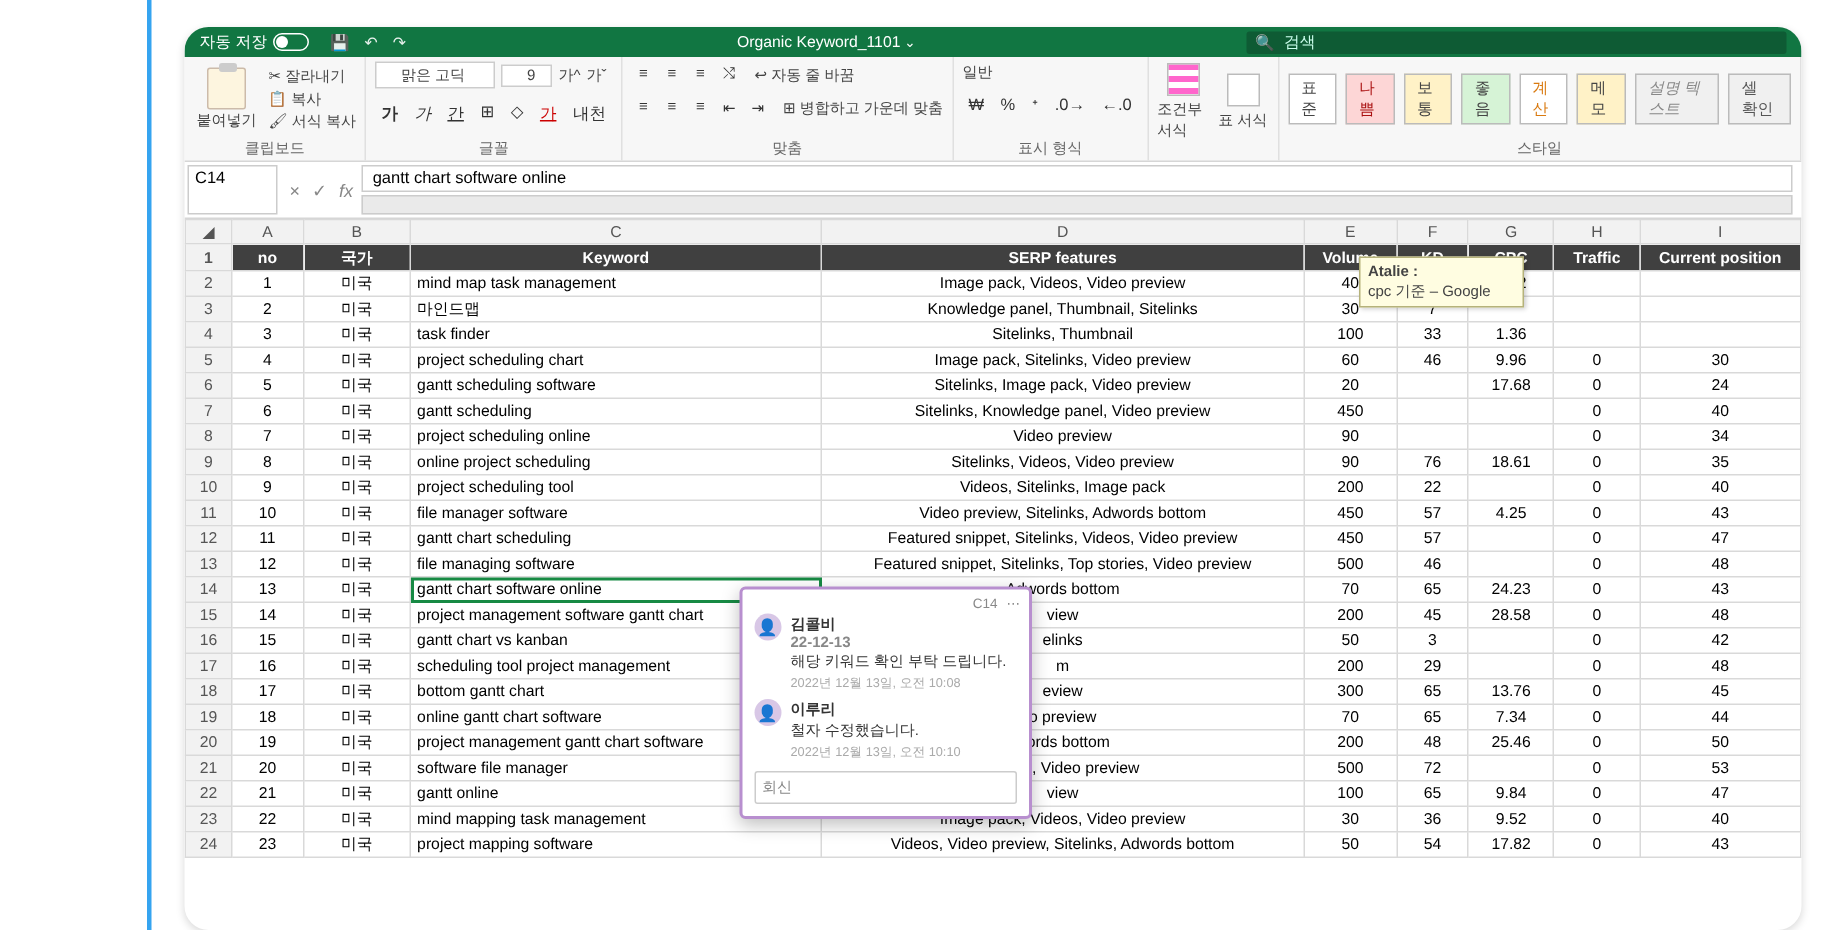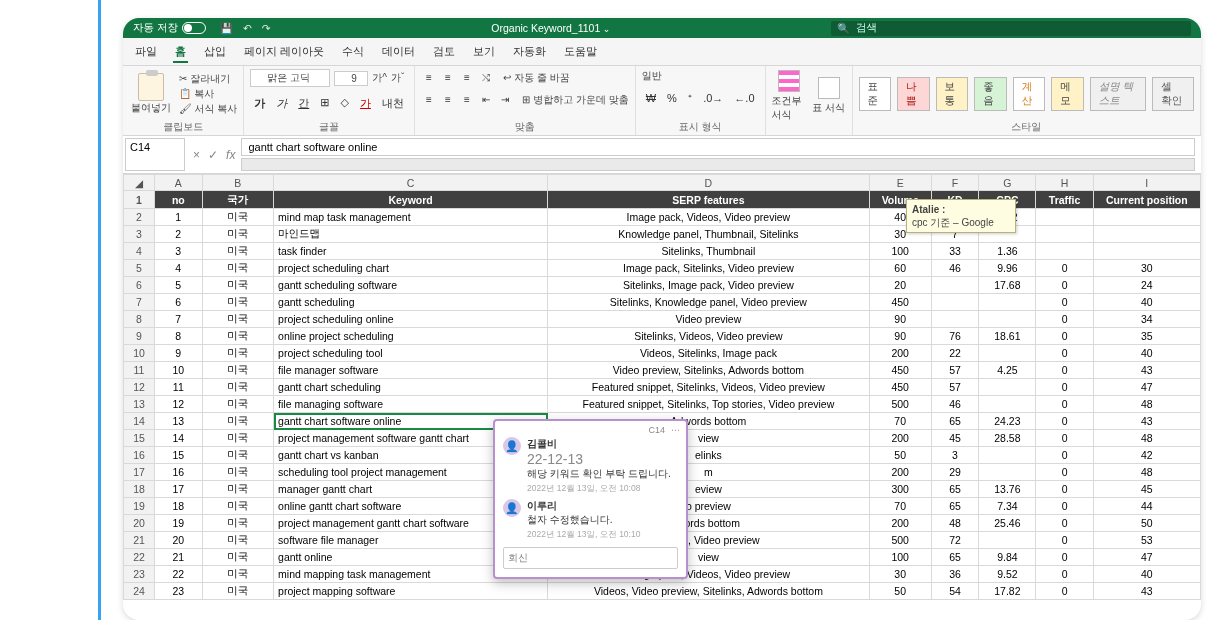--- a/index.html
+++ b/index.html
@@ -225,21 +225,21 @@
     .comment-pop .ref { color:#888; font-size:9px; display:flex; gap:6px; align-items:center;}
     .comment-pop .entry { display:flex; gap:6px; padding: 2px 8px; }
     .comment-pop .avatar {
       width:18px; height:18px; border-radius:50%;
       background:#d8c7e6;
       display:flex; align-items:center; justify-content:center;
       color:#6a4c88; font-size:11px;
     }
     .comment-pop .body { flex:1; }
     .comment-pop .uname { font-weight:600; }
-    .comment-pop .meta { color:#888; font-size:14px; }
+    .comment-pop .meta { color:#888; font-size:10px;font-weight:bold; }
     .comment-pop .meta2 { color:#aaa; font-size:8.5px; margin-top:2px;}
     .comment-pop .reply {
       margin: 4px 8px 8px;
       border:1px solid #ccc;
       padding:3px 4px;
       color:#888;
       font-size:10px;
       border-radius:2px;
     }
   </style>
@@ -264,32 +264,20 @@
     </div>
     <div class="filename">
       <span class="dd">Organic Keyword_1101</span>
     </div>
     <div class="search">
       <span class="glass">🔍</span>
       <span>검색</span>
     </div>
   </div>
 
-  <div class="ribbon-tabs">
-    <span class="tab">파일</span>
-    <span class="tab active">홈</span>
-    <span class="tab">삽입</span>
-    <span class="tab">페이지 레이아웃</span>
-    <span class="tab">수식</span>
-    <span class="tab">데이터</span>
-    <span class="tab">검토</span>
-    <span class="tab">보기</span>
-    <span class="tab">자동화</span>
-    <span class="tab">도움말</span>
-  </div>
 
   <div class="ribbon">
 
     <div class="rib-group">
       <div class="body">
         <div class="paste-big">
           <div class="clip"></div>
           <span>붙여넣기</span>
         </div>
         <div class="mini-lines">
@@ -619,21 +607,21 @@
             <td class="c-vol">200</td>
             <td class="c-kd">29</td>
             <td class="c-cpc"></td>
             <td class="c-tr">0</td>
             <td class="c-cur">48</td>
           </tr>
           <tr>
             <td class="rowhdr">18</td>
             <td class="c-no">17</td>
             <td class="c-cn">미국</td>
-            <td class="c-kw">manager gantt chart</td>
+            <td class="c-kw">bottom gantt chart</td>
             <td class="c-serp">eview</td>
             <td class="c-vol">300</td>
             <td class="c-kd">65</td>
             <td class="c-cpc">13.76</td>
             <td class="c-tr">0</td>
             <td class="c-cur">45</td>
           </tr>
           <tr>
             <td class="rowhdr">19</td>
             <td class="c-no">18</td>

